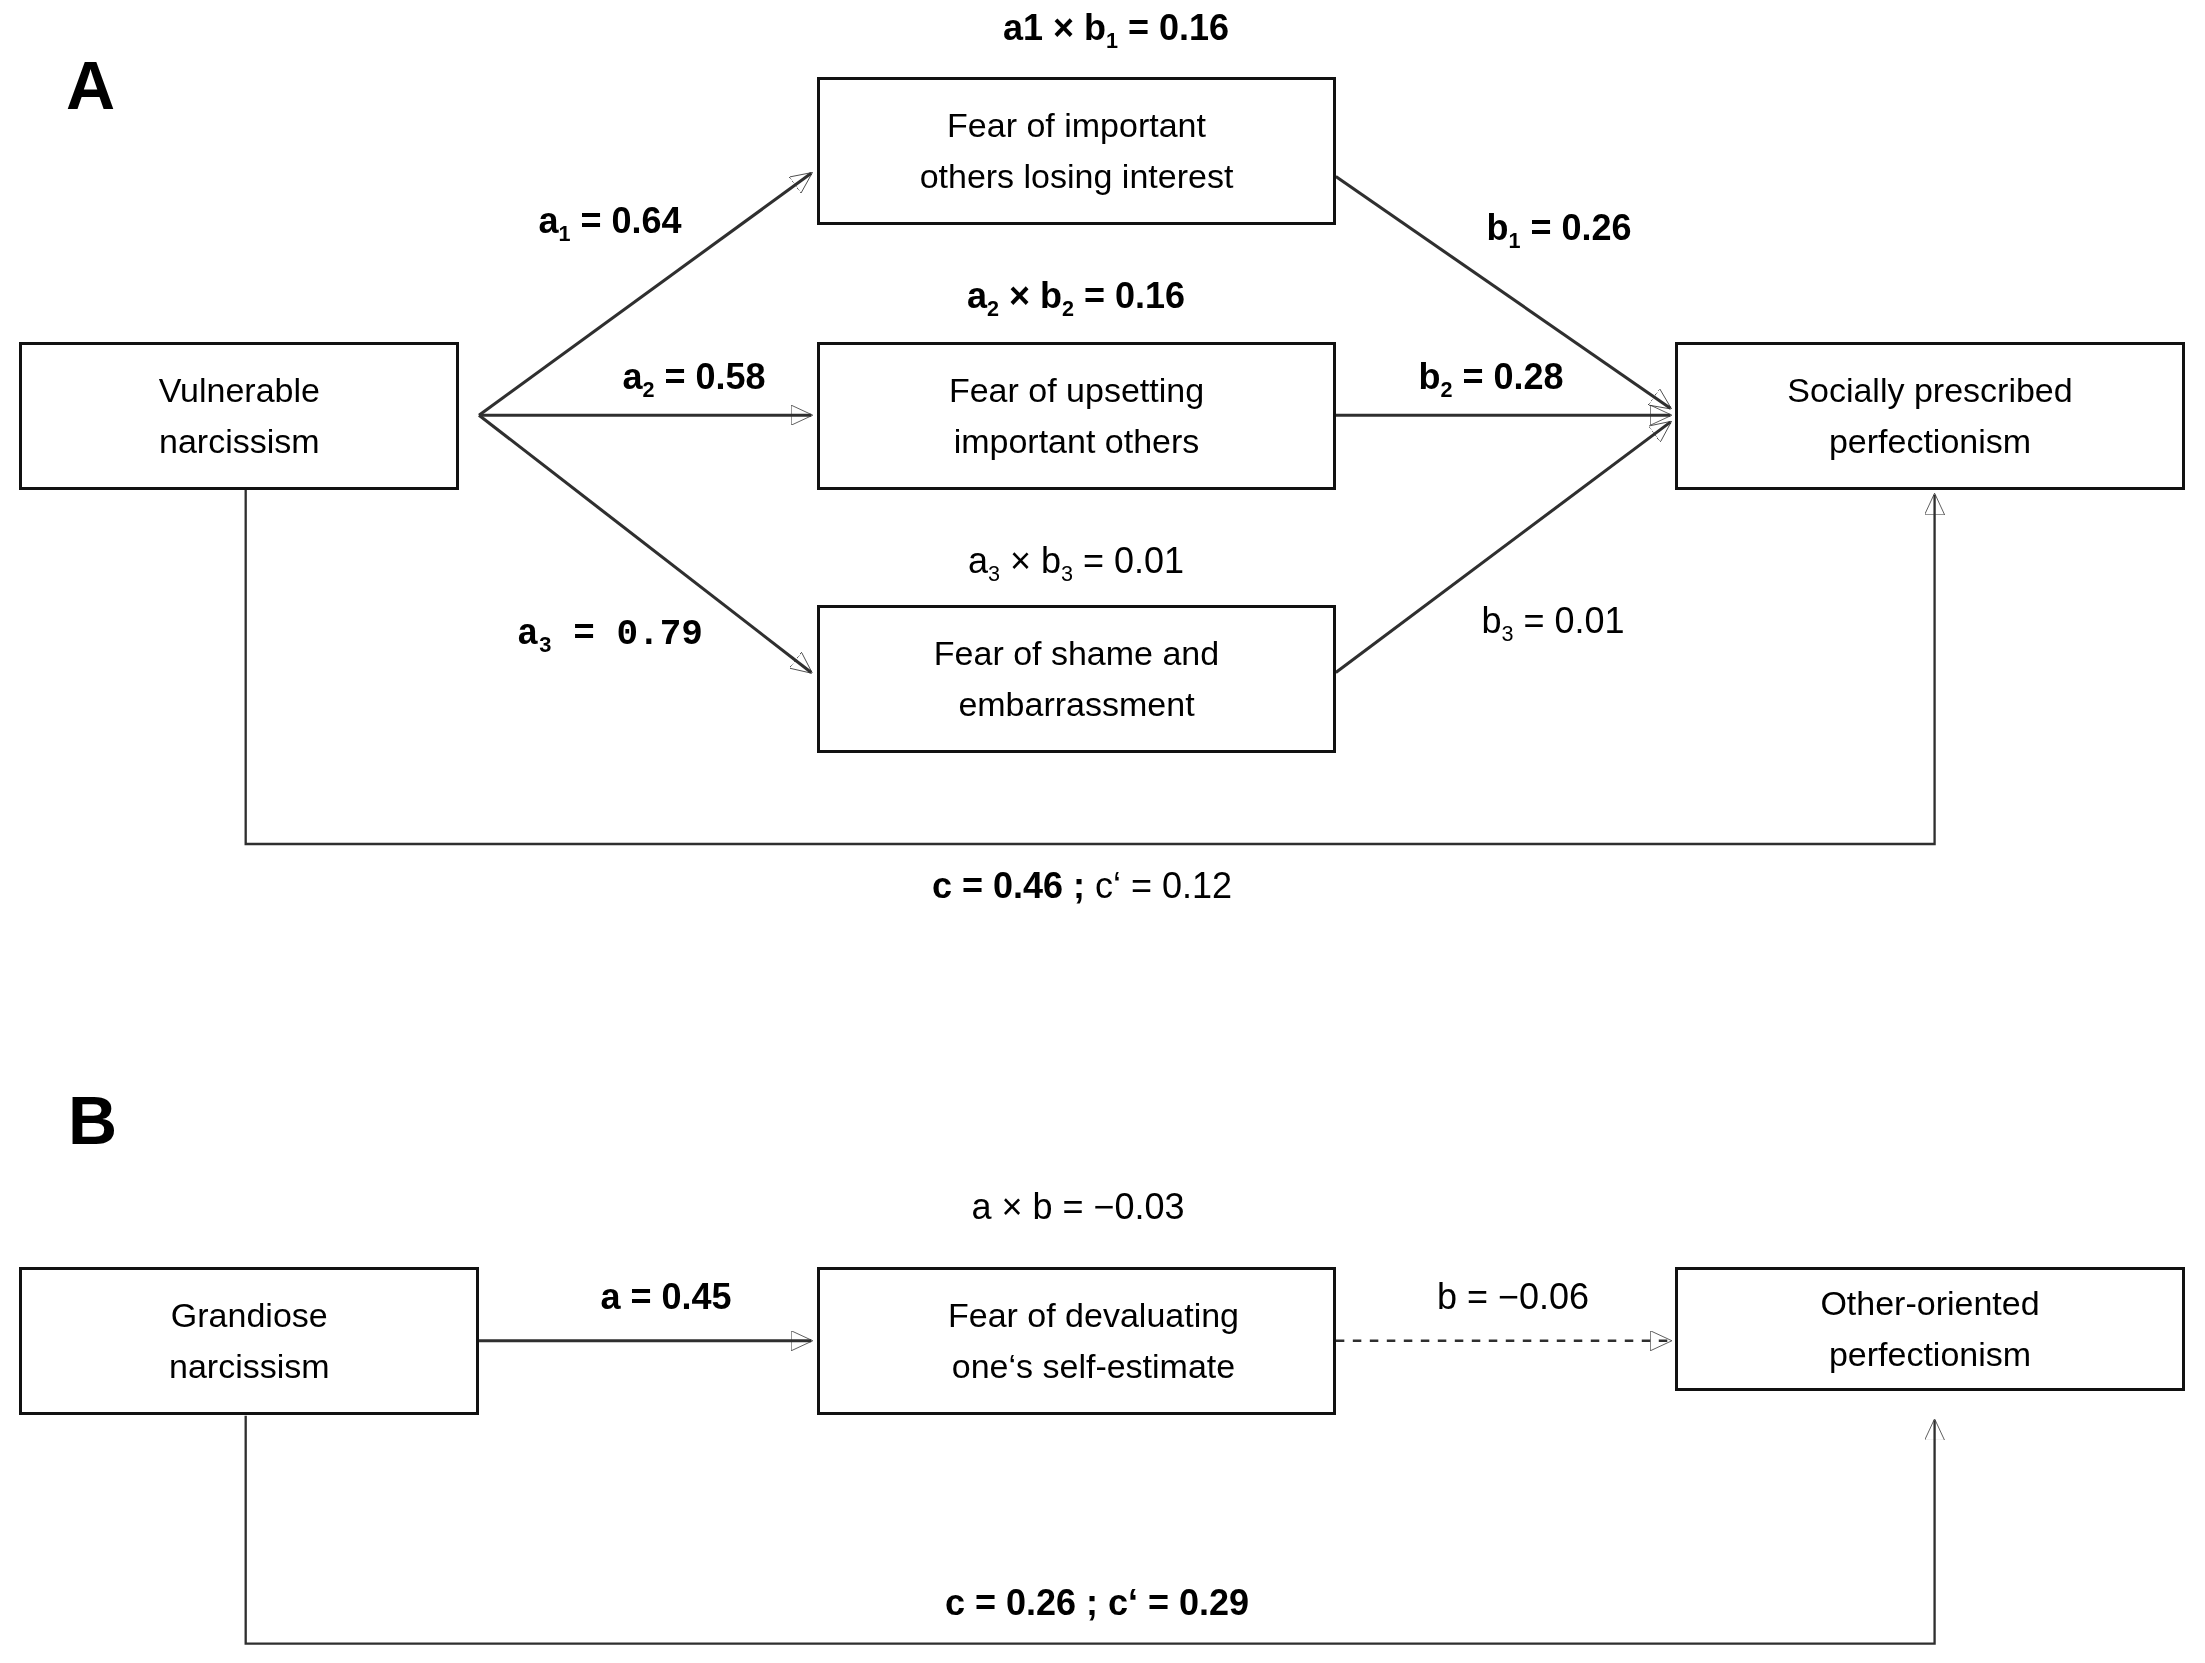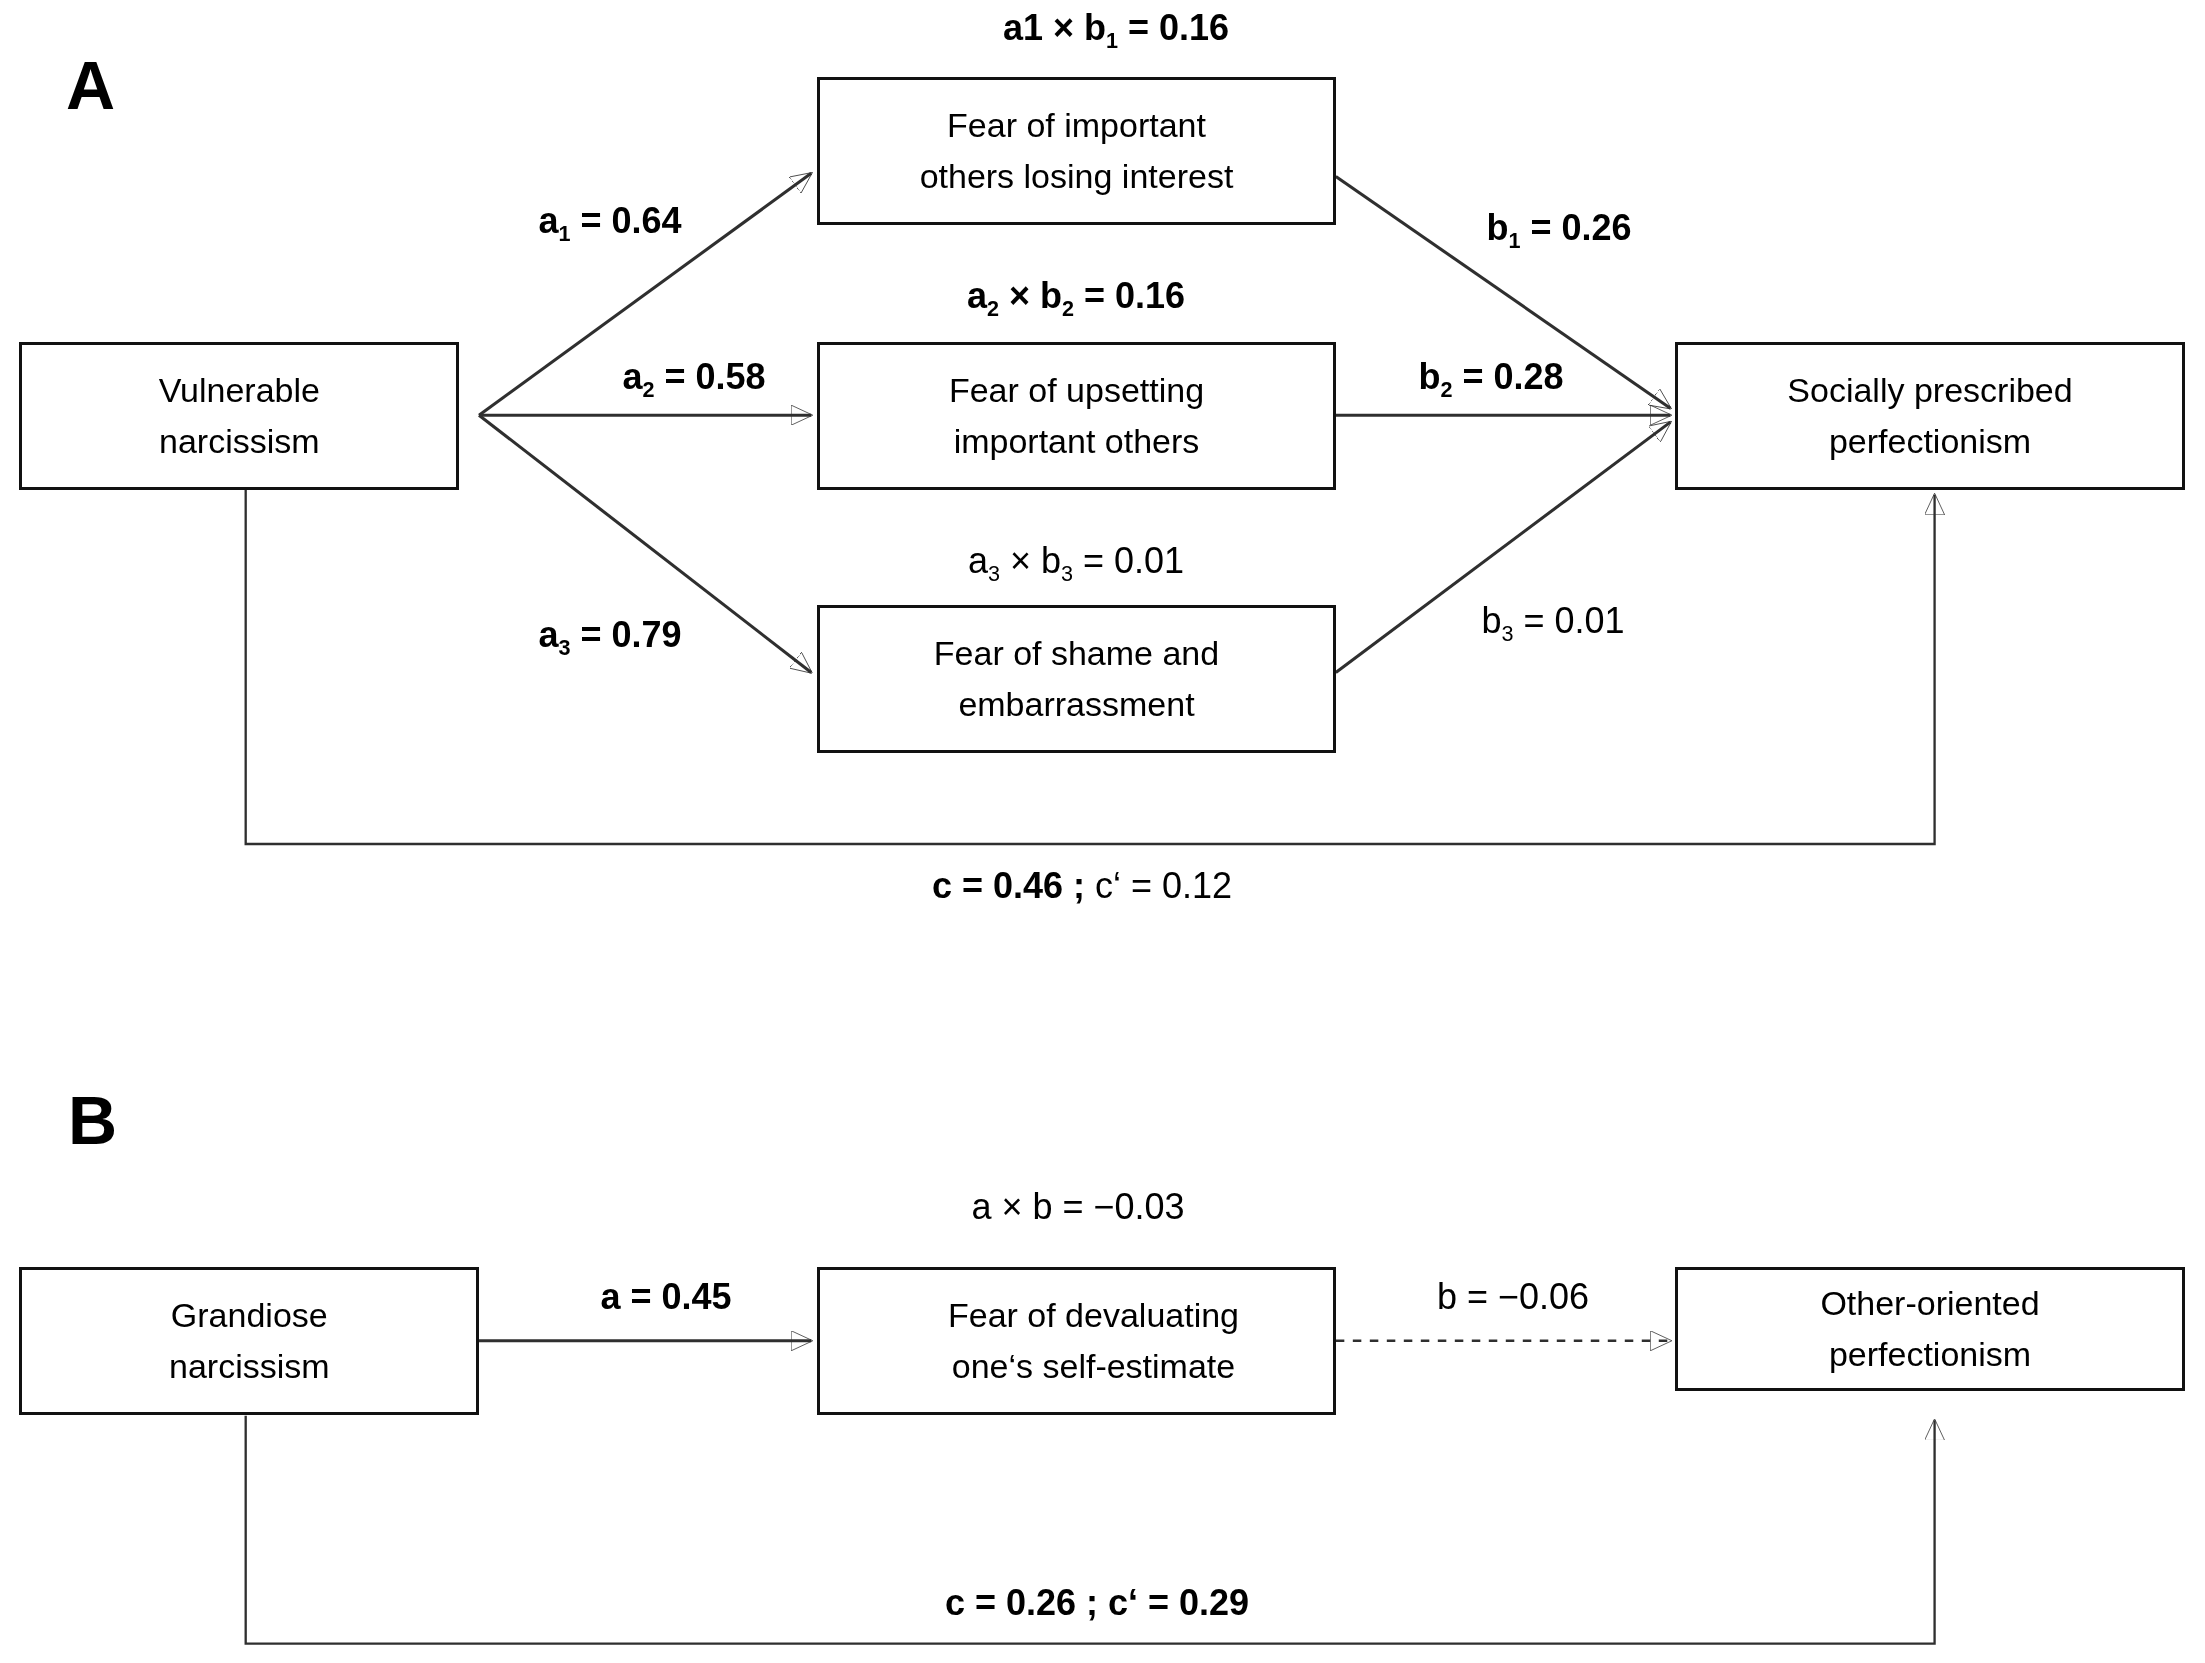--- a/index.html
+++ b/index.html
@@ -95,21 +95,21 @@
 
     <div class="node" style="left:1675px; top:342px; width:510px; height:148px;">Socially prescribed
 perfectionism</div>
 
     <div class="plabel" style="left:1072px; top:6.2px;margin-left:44px;"><span class="b">a1 × b</span><sub class="b">1</sub><span class="b"> = 0.16</span></div>
     <div class="plabel" style="left:1076px; top:274px;"><span class="b">a</span><sub class="b">2</sub><span class="b"> × b</span><sub class="b">2</sub><span class="b"> = 0.16</span></div>
     <div class="plabel" style="left:1076px; top:539px;"><span>a</span><sub>3</sub><span> × b</span><sub>3</sub><span> = 0.01</span></div>
 
     <div class="plabel" style="left:610px; top:199px;"><span class="b">a</span><sub class="b">1</sub><span class="b"> = 0.64</span></div>
     <div class="plabel" style="left:694px; top:355px;"><span class="b">a</span><sub class="b">2</sub><span class="b"> = 0.58</span></div>
-    <div class="plabel" style="left:610px; top:613px;"><span class="b">a</span><sub class="b">3</sub><span class="b"> = 0.79</span></div>
+    <div class="plabel" style="left:610px; top:613px;font-family:Liberation Mono, monospace;"><span class="b">a</span><sub class="b">3</sub><span class="b"> = 0.79</span></div>
 
     <div class="plabel" style="left:1559px; top:206px;"><span class="b">b</span><sub class="b">1</sub><span class="b"> = 0.26</span></div>
     <div class="plabel" style="left:1491px; top:355px;"><span class="b">b</span><sub class="b">2</sub><span class="b"> = 0.28</span></div>
     <div class="plabel" style="left:1553px; top:599px;"><span>b</span><sub>3</sub><span> = 0.01</span></div>
 
     <div class="plabel" style="left:1082px; top:864px;"><span class="b">c = 0.46 ; </span><span>c‘ = 0.12</span></div>
   </section>
 
   <section>
     <div class="panel-tag" style="left:68px; top:1086px;">B</div>

